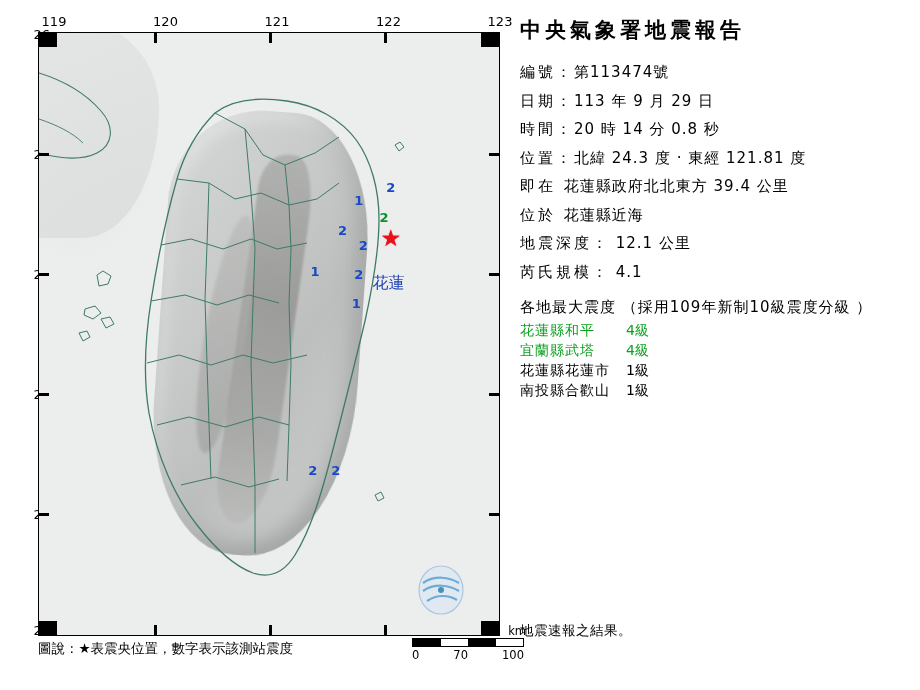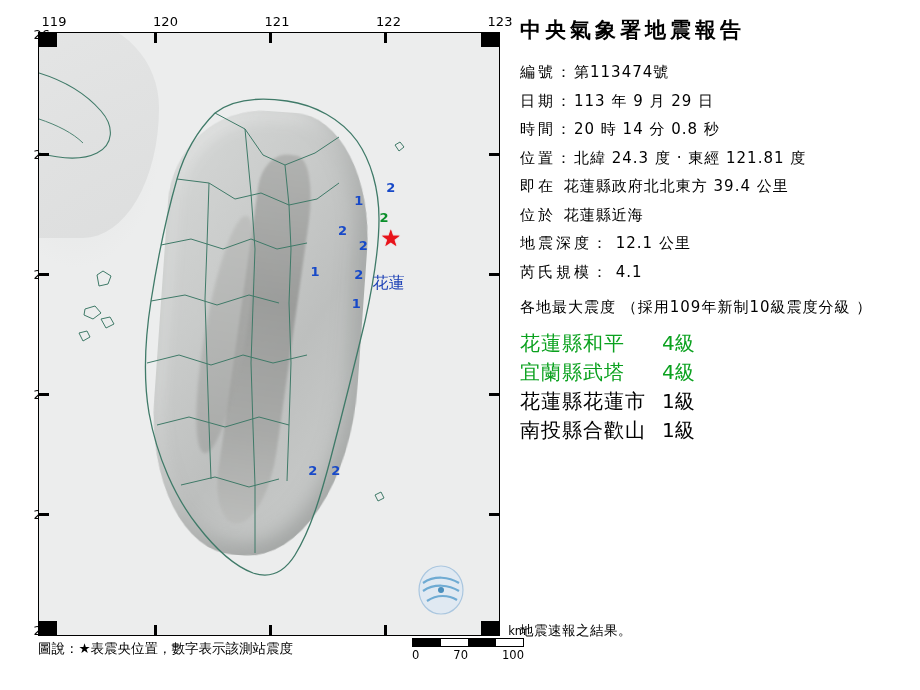--- a/index.html
+++ b/index.html
@@ -227,23 +227,23 @@
   }
   .field .k { letter-spacing: 3px; }
   .section-title {
     font-size: 15px;
     letter-spacing: 1px;
     margin-top: 12px;
     margin-bottom: 4px;
     white-space: nowrap;
   }
   .int-table {
-    margin-top: 12px;
+    margin-top: 4px;
     border-collapse: collapse;
-    font-size: 20px;
+    font-size: 14px;
   }
   .int-table td {
     padding: 1px 0;
     white-space: nowrap;
   }
   .int-table td.name { padding-right: 16px; letter-spacing: 1px; }
   .int-table td.val { text-align: left; }
   .lv4 { color: #0aa11e; }
   .lv1 { color: #000; }
   .footnote {

